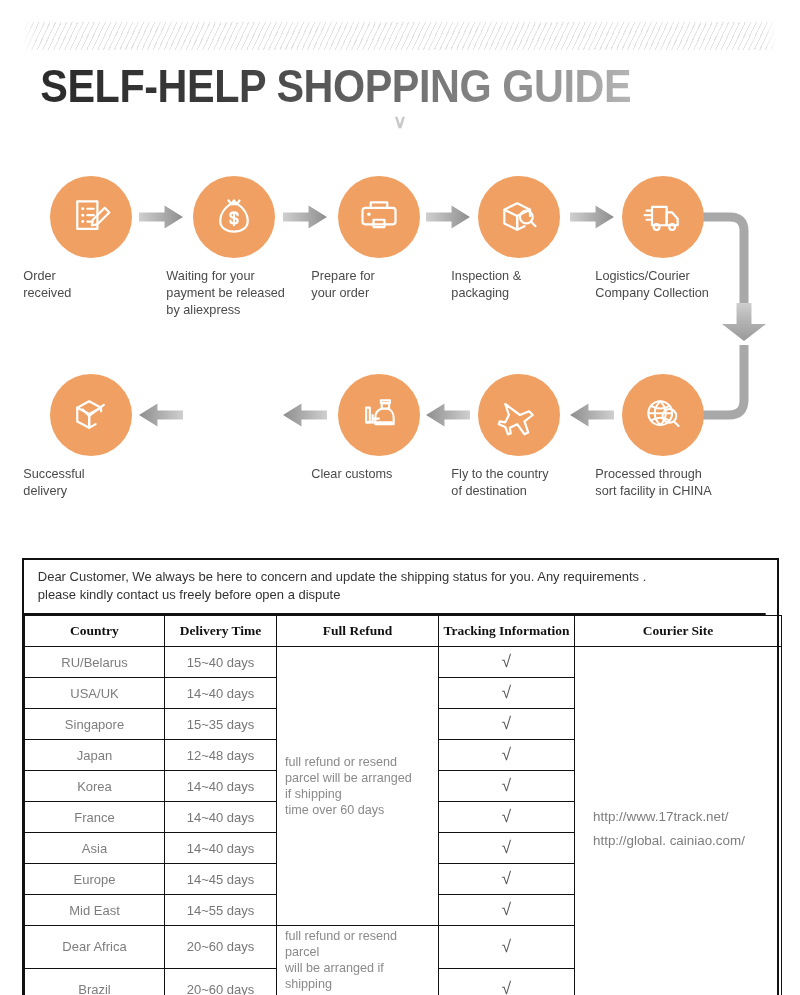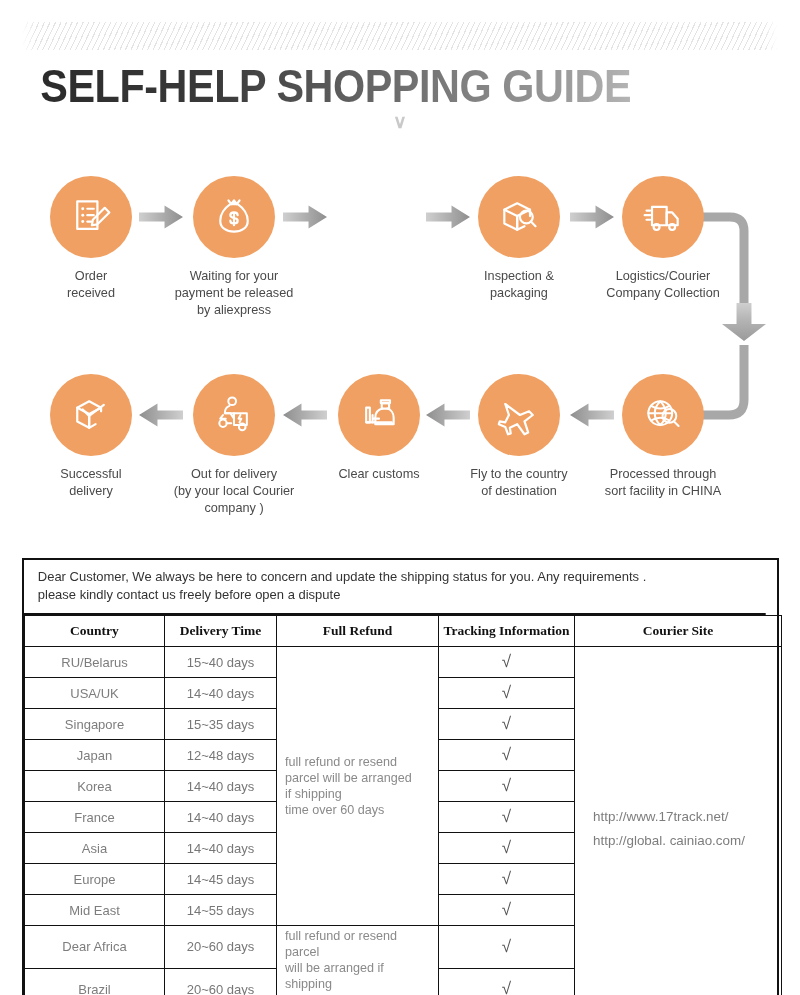--- a/index.html
+++ b/index.html
@@ -27,21 +27,21 @@
     background:linear-gradient(90deg,#2b2b2b 0%,#3a3a3a 30%,#6f6f6f 62%,#9a9a9a 88%,#b4b4b4 100%);
     -webkit-background-clip:text;background-clip:text;
     color:transparent;-webkit-text-fill-color:transparent;
     white-space:nowrap;
   }
   .chev{position:absolute;left:0;top:112px;width:800px;text-align:center;
         color:#c9c9c9;font-size:19px;line-height:19px;font-weight:bold;}
 
   
   .flow{position:absolute;left:0;top:0;width:800px;height:540px;}
-  .node{position:absolute;width:144px;text-align:center;}
+  .node{position:absolute;width:144px;text-align:left;}
   .circle{
     width:82px;height:82px;border-radius:50%;
     background:#f0a062;margin:0 auto;
     display:flex;align-items:center;justify-content:center;
   }
   .circle svg{display:block;}
   .cap{
     margin-top:9px;font-size:13.5px;line-height:17px;color:#4a4a4a;
     font-family:"Liberation Sans", sans-serif;
     transform:scaleX(0.94);transform-origin:top center;
@@ -132,20 +132,32 @@
       </svg>
     </div>
     <div class="cap">Waiting for your
 payment be released
 by aliexpress</div>
   </div>
   <div class="arrow" style="left:283px;top:204px;">
       <i></i>
     </div>
 
+  <div class="node" style="left:307px;top:176px;">
+    <div class="circle">
+      <svg width="44" height="44" viewBox="0 0 48 48" fill="none" stroke="#fff" stroke-width="2.4" stroke-linecap="round" stroke-linejoin="round">
+        <path d="M15 14V8h18v6"></path>
+        <path d="M9 14h30a3 3 0 013 3v12a3 3 0 01-3 3H9a3 3 0 01-3-3V17a3 3 0 013-3z"></path>
+        <circle cx="13" cy="21" r="2" fill="#fff" stroke="none"></circle>
+        <path d="M18 27h12v8H18z"></path>
+      </svg>
+    </div>
+    <div class="cap">Prepare for
+your order</div>
+  </div>
   <div class="arrow" style="left:426px;top:204px;">
       <i></i>
     </div>
 
   <div class="node" style="left:447px;top:176px;">
     <div class="circle">
       <svg width="44" height="44" viewBox="0 0 48 48" fill="none" stroke="#fff" stroke-width="2.4" stroke-linecap="round" stroke-linejoin="round">
         <path d="M8 16l14-7 14 7-14 7z"></path>
         <path d="M8 16v15l14 7V23"></path>
         <path d="M36 16v7"></path>
@@ -185,38 +197,20 @@
         <circle cx="34" cy="35" r="3.2"></circle>
       </svg>
     </div>
     <div class="cap">Logistics/Courier
 Company Collection</div>
   </div>
   <div class="arrow left" style="left:139px;top:402px;">
       <i></i>
     </div>
 
-  <div class="node" style="left:162px;top:374px;">
-    <div class="circle">
-      <svg width="44" height="44" viewBox="0 0 48 48" fill="none" stroke="#fff" stroke-width="2.2" stroke-linecap="round" stroke-linejoin="round">
-        <circle cx="22" cy="9" r="4.2"></circle>
-        <path d="M19 14c-3 1-5 4-5 8h10"></path>
-        <path d="M24 22h14v13H24z"></path>
-        <path d="M31 24l-2 4h3l-2 4"></path>
-        <path d="M14 22h6l4 6"></path>
-        <path d="M12 24l-3 4M9 28h6"></path>
-        <circle cx="12" cy="33" r="4"></circle>
-        <circle cx="33" cy="37" r="3.6"></circle>
-        <path d="M16 33h5"></path>
-      </svg>
-    </div>
-    <div class="cap">Out for delivery
-(by your local Courier
-company )</div>
-  </div>
   <div class="arrow left" style="left:283px;top:402px;">
       <i></i>
     </div>
 
   <div class="node" style="left:307px;top:374px;">
     <div class="circle">
       <svg width="44" height="44" viewBox="0 0 48 48" fill="none" stroke="#fff" stroke-width="2.3" stroke-linecap="round" stroke-linejoin="round">
         <path d="M26 8h10v3H26z"></path>
         <path d="M27 11h8v6h-8z"></path>
         <path d="M28 17c-5 1-8 5-8 10v7h20v-7c0-5-3-9-7-10"></path>

